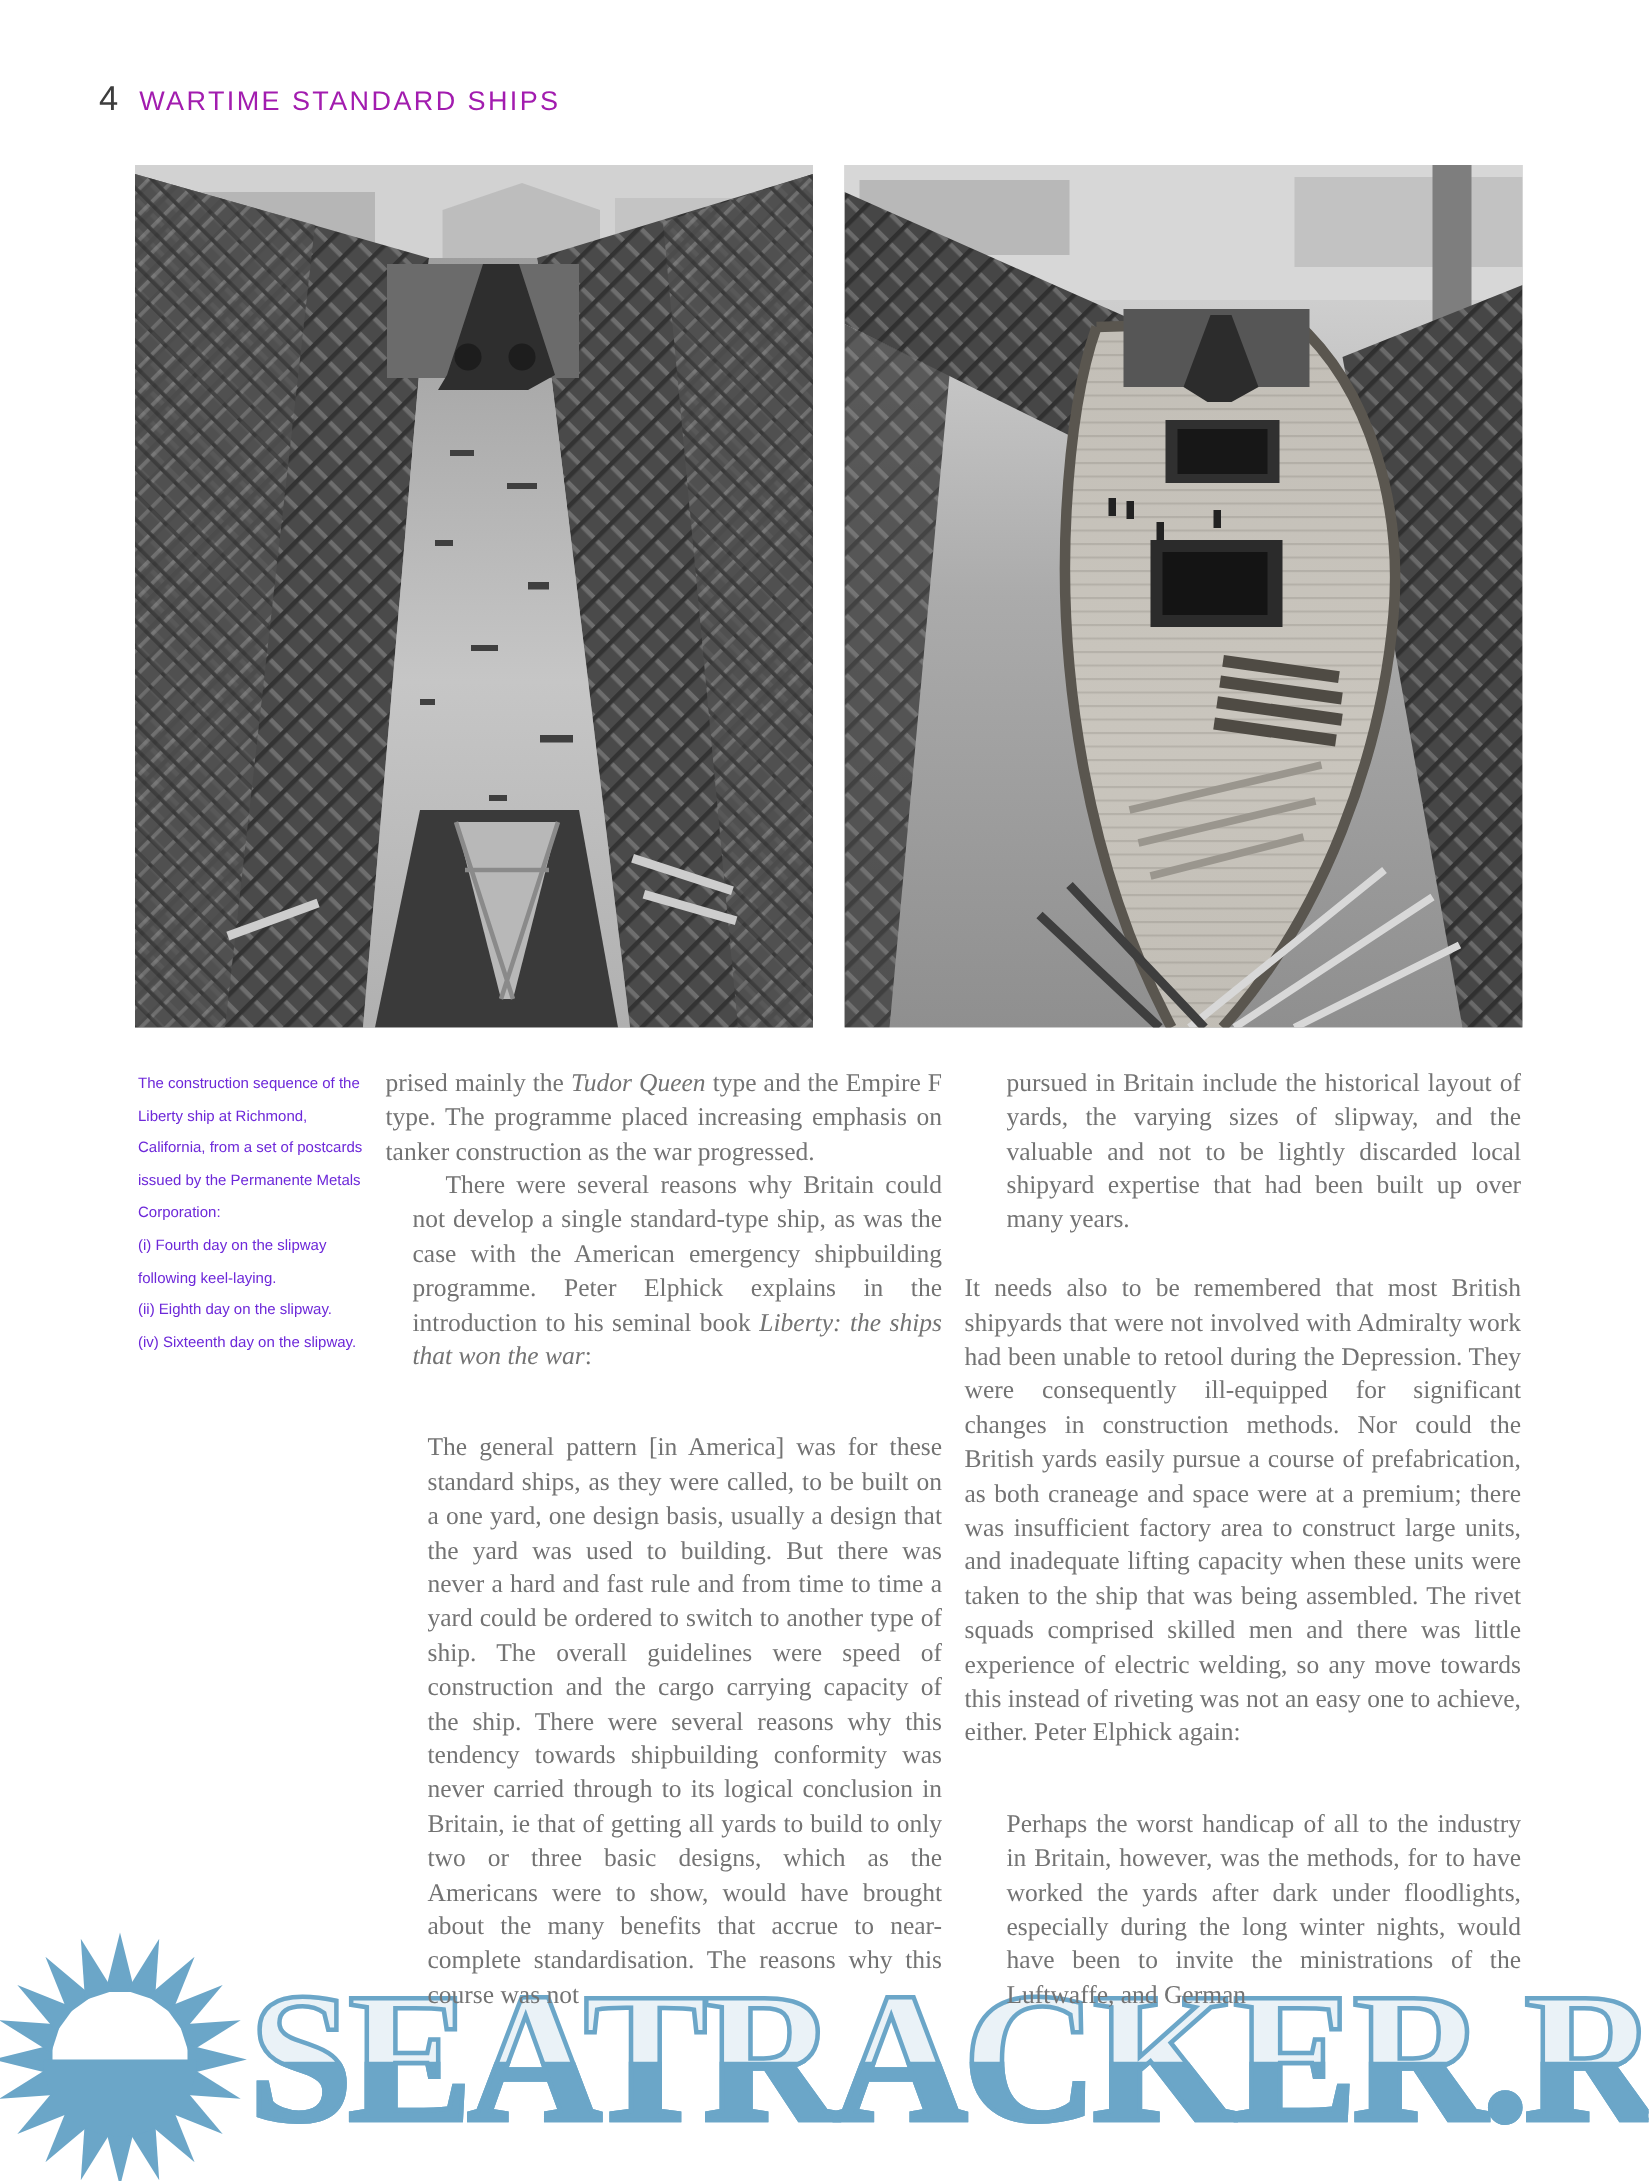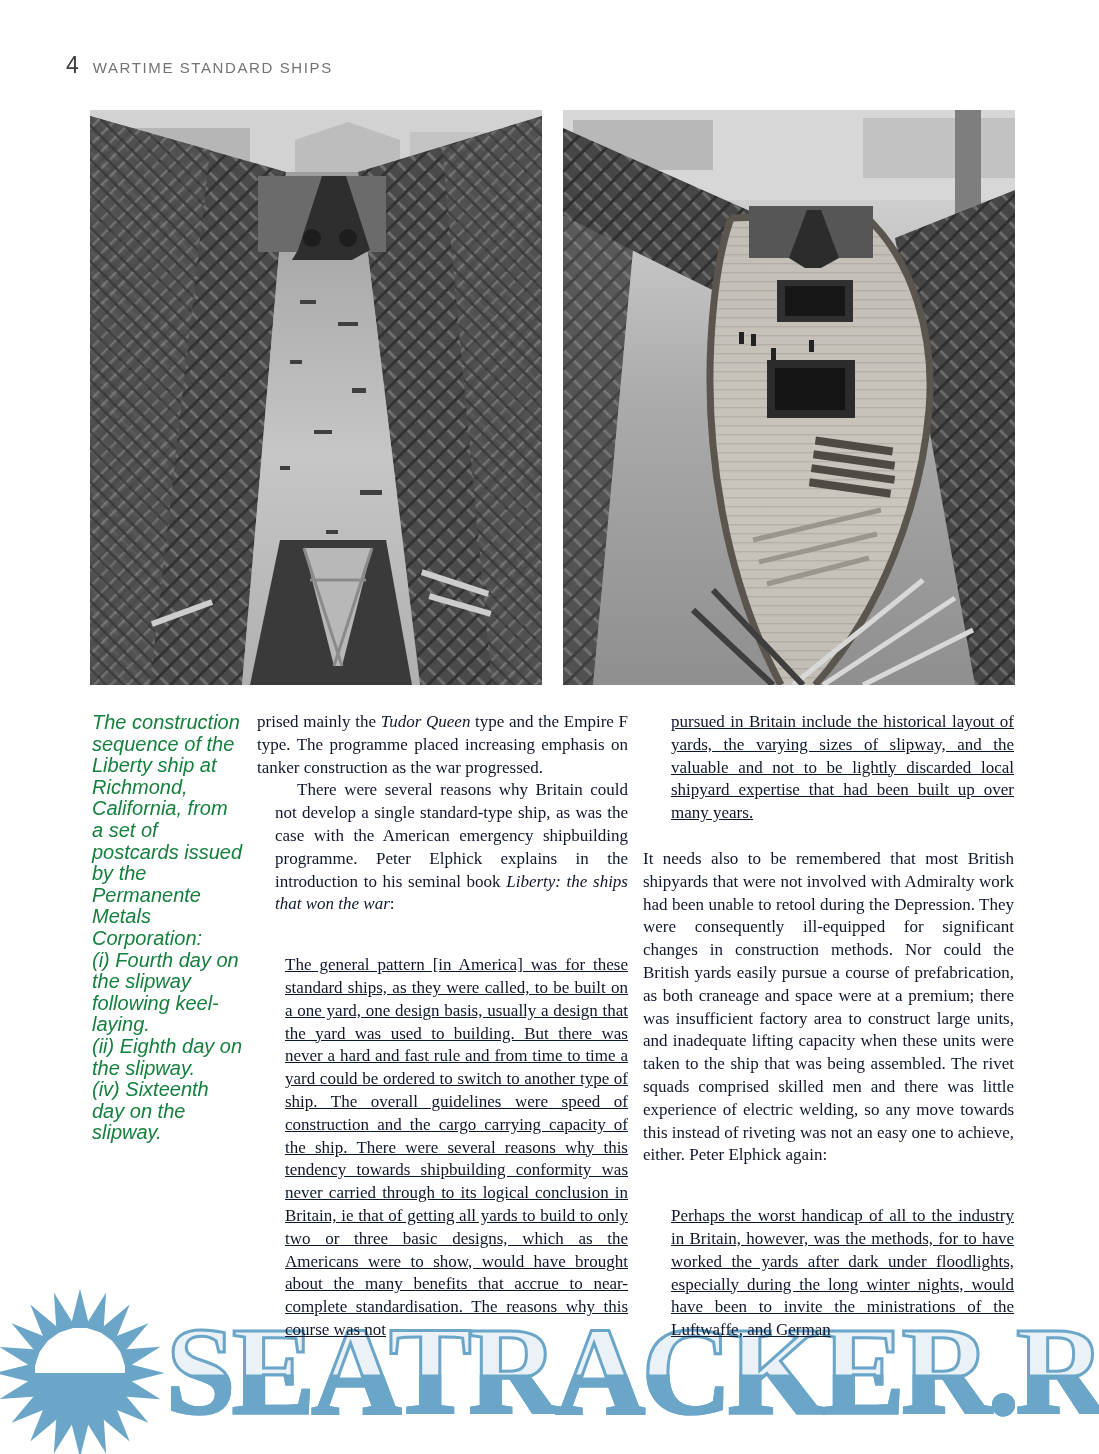--- a/index.html
+++ b/index.html
@@ -3,34 +3,34 @@
 <meta charset="utf-8">
 <style>
   html,body{margin:0;padding:0;}
   body{
     width:1099px;height:1454px;position:relative;overflow:hidden;
     background:#ffffff;font-family:"Liberation Serif",serif;
   }
   
   .page-header{position:absolute;left:66px;top:52px;display:flex;align-items:baseline;gap:14px;z-index:3;}
   .page-num{font-family:"Liberation Sans",sans-serif;font-size:23px;color:#3d3d3d;font-weight:400;}
-  .running-head{font-family:"Liberation Sans",sans-serif;font-size:15px;letter-spacing:1.6px;color:#737373;font-weight:400;}
+  .running-head{font-family:"Liberation Sans",sans-serif;font-size:18px;letter-spacing:1.6px;color:#a21caf;font-weight:400;}
   
   .photo{position:absolute;top:110px;width:452px;height:575px;z-index:2;background:#bdbdbd;}
   .photo svg{display:block;width:100%;height:100%;}
   #photo-left{left:90px;}
   #photo-right{left:563px;}
   
   .caption{position:absolute;left:92px;top:712px;width:152px;z-index:3;}
-  p.cap{margin:0;font-family:"Liberation Sans",sans-serif;font-size:20px;line-height:21.6px;color:#15803d;font-style:italic;}
+  p.cap{margin:0;font-family:"Liberation Sans",sans-serif;font-size:10px;line-height:21.6px;color:#6d28d9;}
   .col{position:absolute;top:711px;width:371px;z-index:3;}
   #col-middle{left:257px;}
   #col-right{left:643px;}
-  p.p,p.quote{margin:0;font-size:17px;line-height:22.8px;color:#0f172a;text-align:justify;}
-  p.quote{margin:38px 0 23px 28px;text-decoration:underline;}
+  p.p,p.quote{margin:0;font-size:17px;line-height:22.8px;color:#737373;text-align:justify;}
+  p.quote{margin:38px 0 23px 28px;}
   .col>p.quote:first-child{margin-top:0;}
   .col>p.quote:last-child{margin-bottom:0;}
   p.indent{text-indent:22px;margin-left:18px;}
   em{font-style:italic;}
   
   .watermark{position:absolute;left:0;top:0;width:100%;height:100%;z-index:1;pointer-events:none;}
   .wm-sun{position:absolute;left:-10px;top:1283px;width:180px;height:180px;}
   .wm-text{position:absolute;left:166px;top:1310px;font-family:"Liberation Serif",serif;
     font-weight:bold;font-size:124px;line-height:124px;letter-spacing:-3px;white-space:nowrap;}
   .wm-text span{display:block;}

